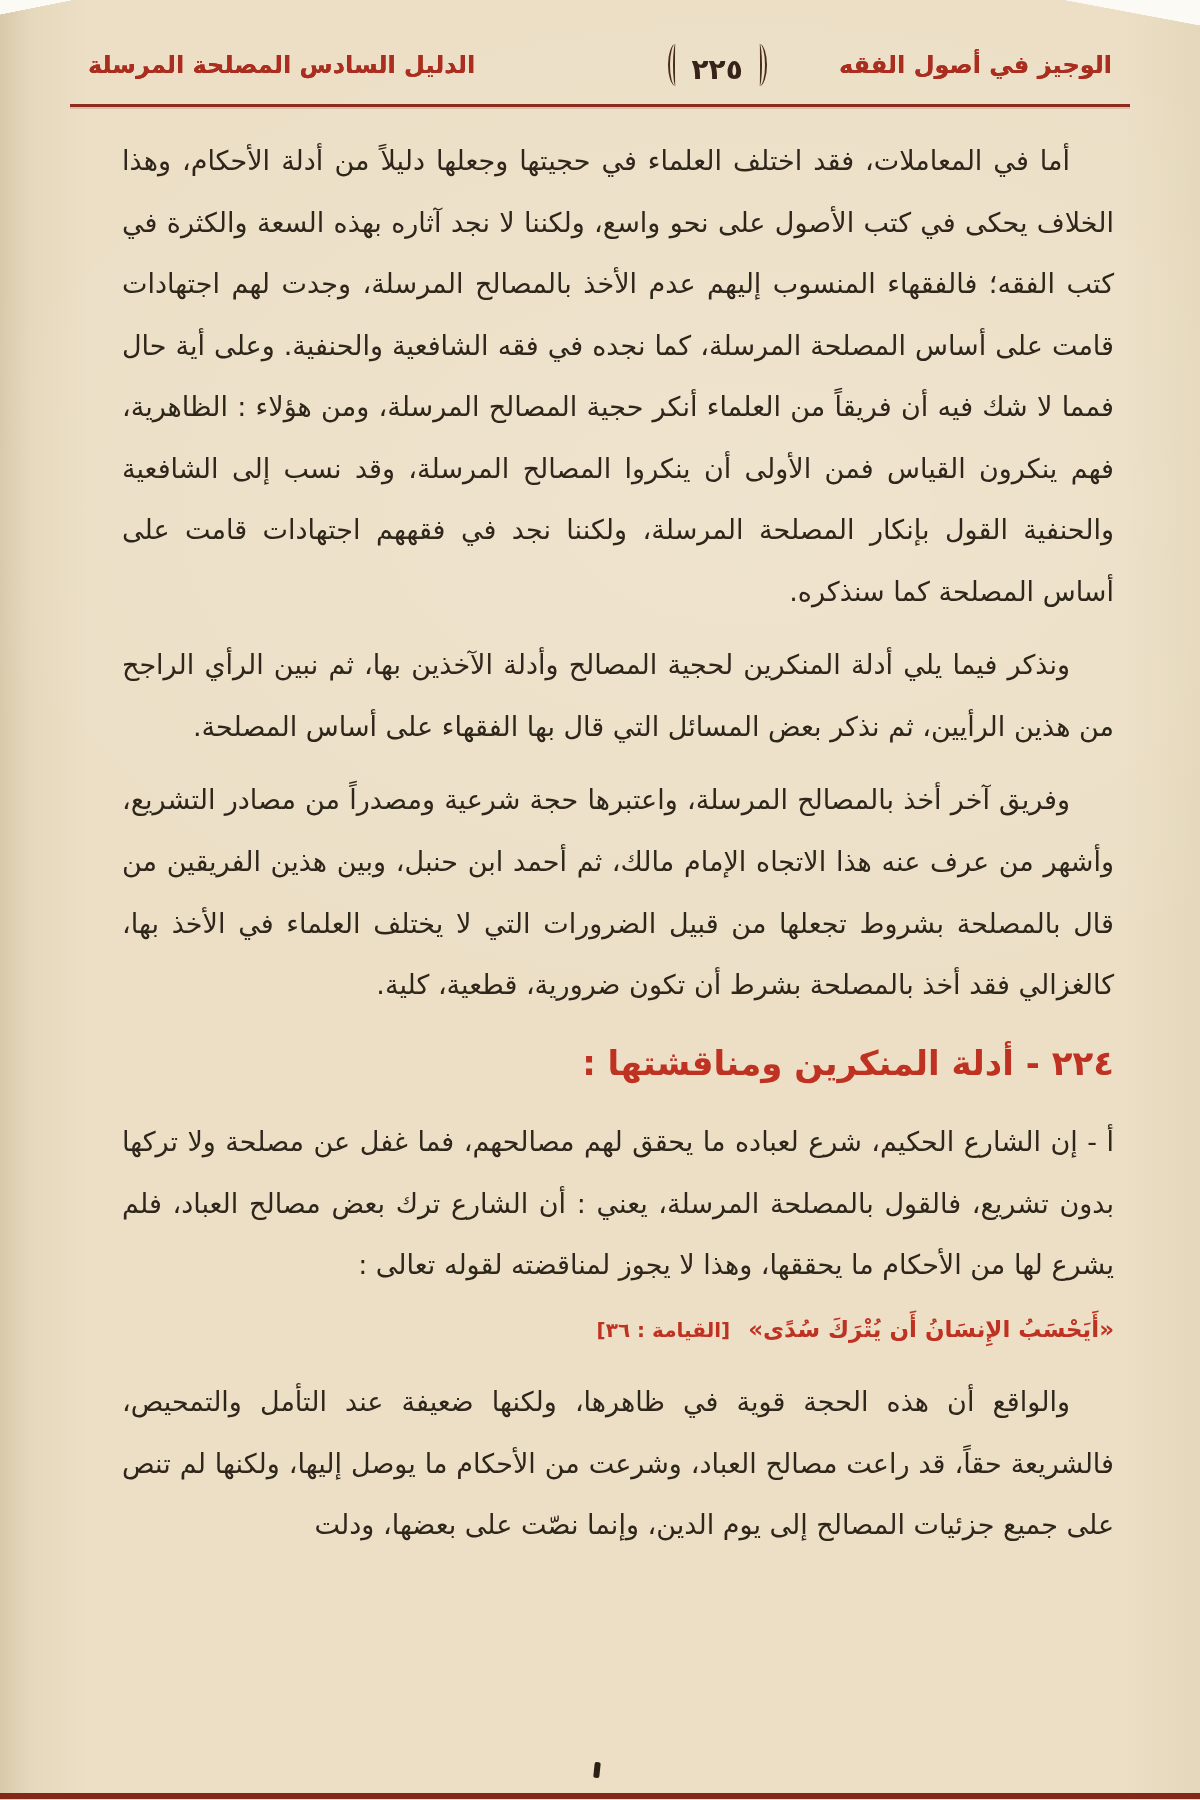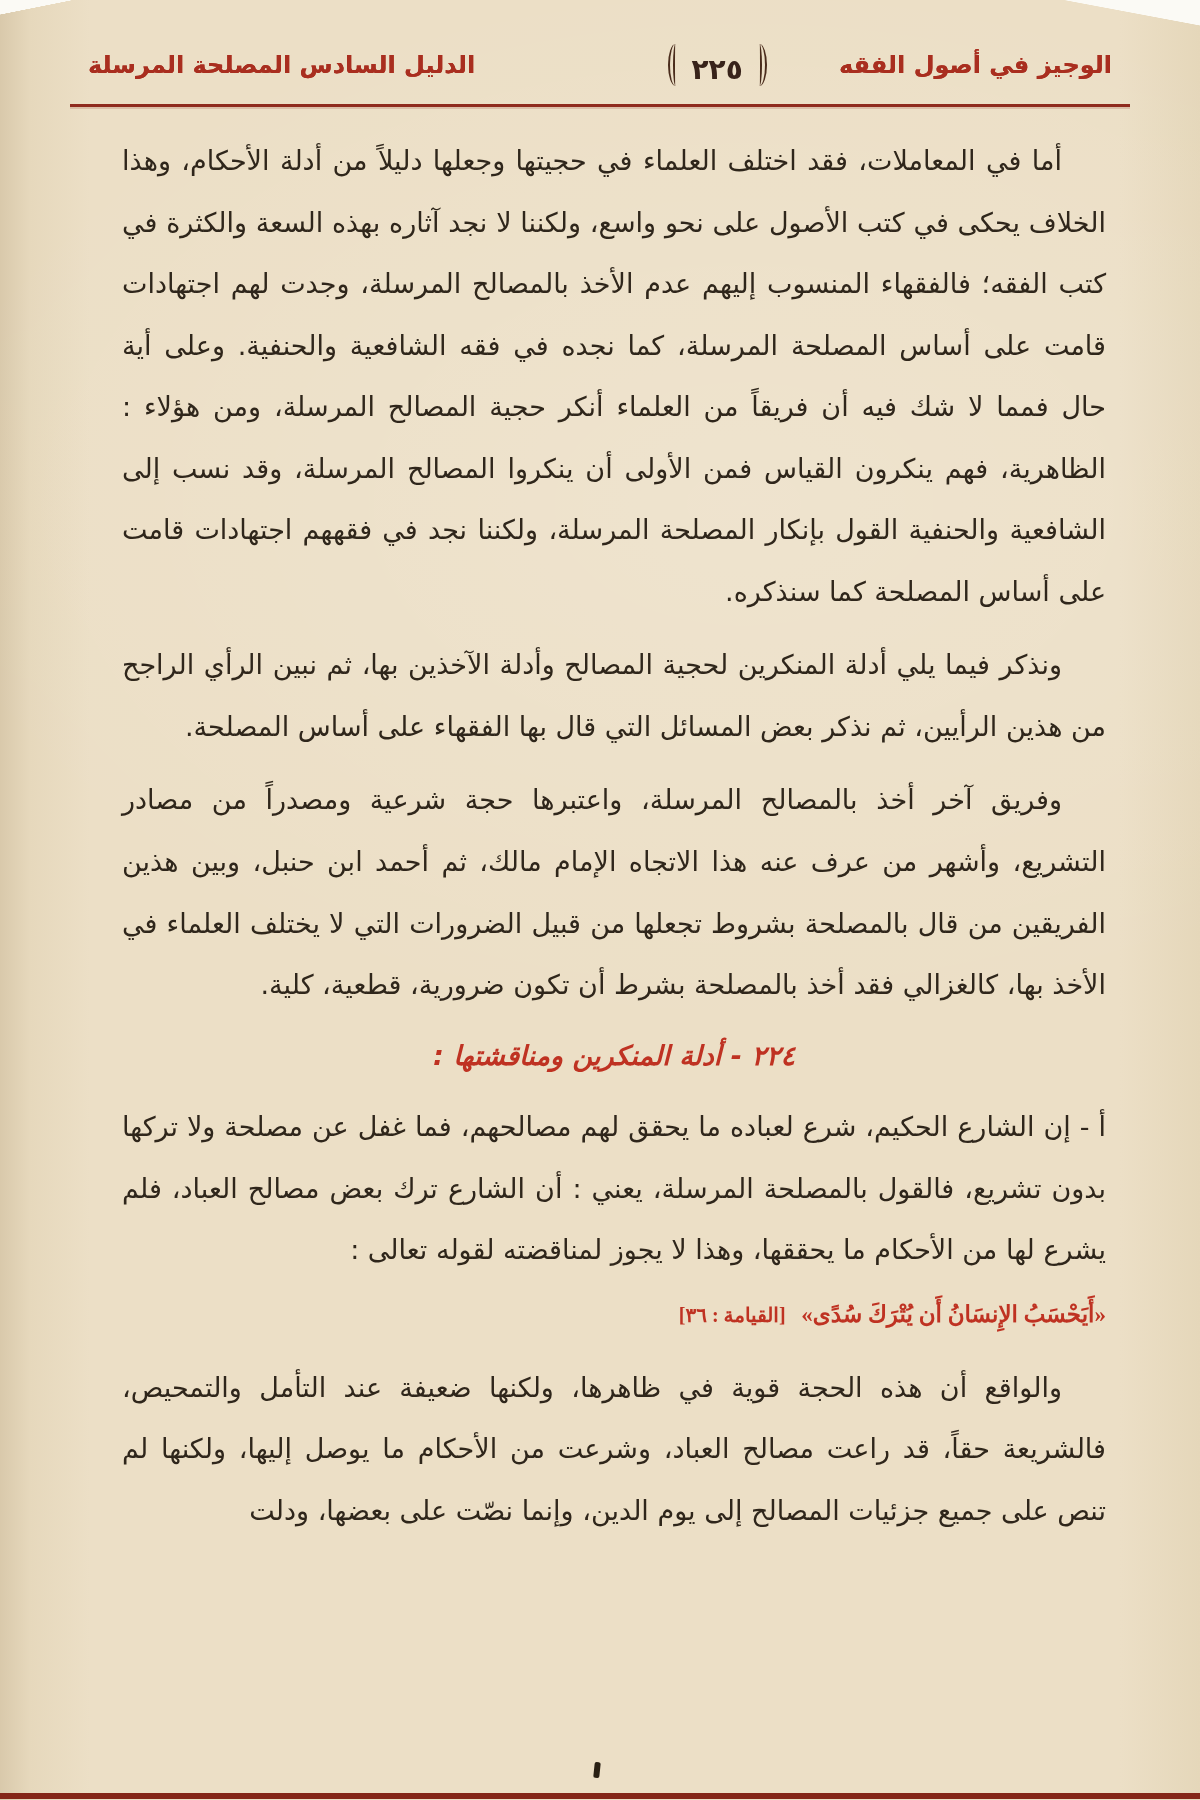--- a/index.html
+++ b/index.html
@@ -40,35 +40,34 @@
   .flourish.outer-left  { border-left: 7px double #4a2c1c; border-radius: 50%; }
   .pagenum { font-size: 28px; font-weight: bold; padding: 0 2px; color: #38231a; }
 
   .rule {
     position: absolute; top: 104px; right: 70px; left: 70px; height: 3px;
     background: #8f2b1e;
     box-shadow: 0 2px 0 rgba(143,43,30,0.18);
   }
 
   .content {
-    position: absolute; top: 130px; right: 94px; left: 86px;
+    position: absolute; top: 130px; right: 86px; left: 86px;
     direction: rtl; text-align: justify;
     color: #2f261b; font-size: 27px; line-height: 2.28; margin-left: 36px;
   }
   .para { margin: 0 0 12px; }
   .indent { text-indent: 44px; }
   .red-heading {
-    color: #bf3222; font-size: 27px; font-weight: bold;
+    color: #bf3222; font-size: 34px; font-weight: bold;
     margin: 2px 0 12px; line-height: 2.1;
-    text-align: center;
-    font-style: italic;
+    text-align: right;
   }
   .verse-line {
     color: #bf3222; font-size: 23px; font-weight: bold;
-    margin: 2px 0 20px; line-height: 1.9; text-align: right; font-family: Liberation Serif, serif;
+    margin: 2px 0 20px; line-height: 1.9; text-align: right;
   }
   .verse-ref { font-size: 20px; margin-inline-start: 10px; }
 
   .bottom-mark {
     position: absolute; bottom: 22px; left: 594px;
     width: 6px; height: 16px; background: #2a2014; border-radius: 2px;
     transform: rotate(6deg);
   }
   .bottom-edge {
     position: absolute; bottom: 1px; left: 0; right: 0; height: 6px;

